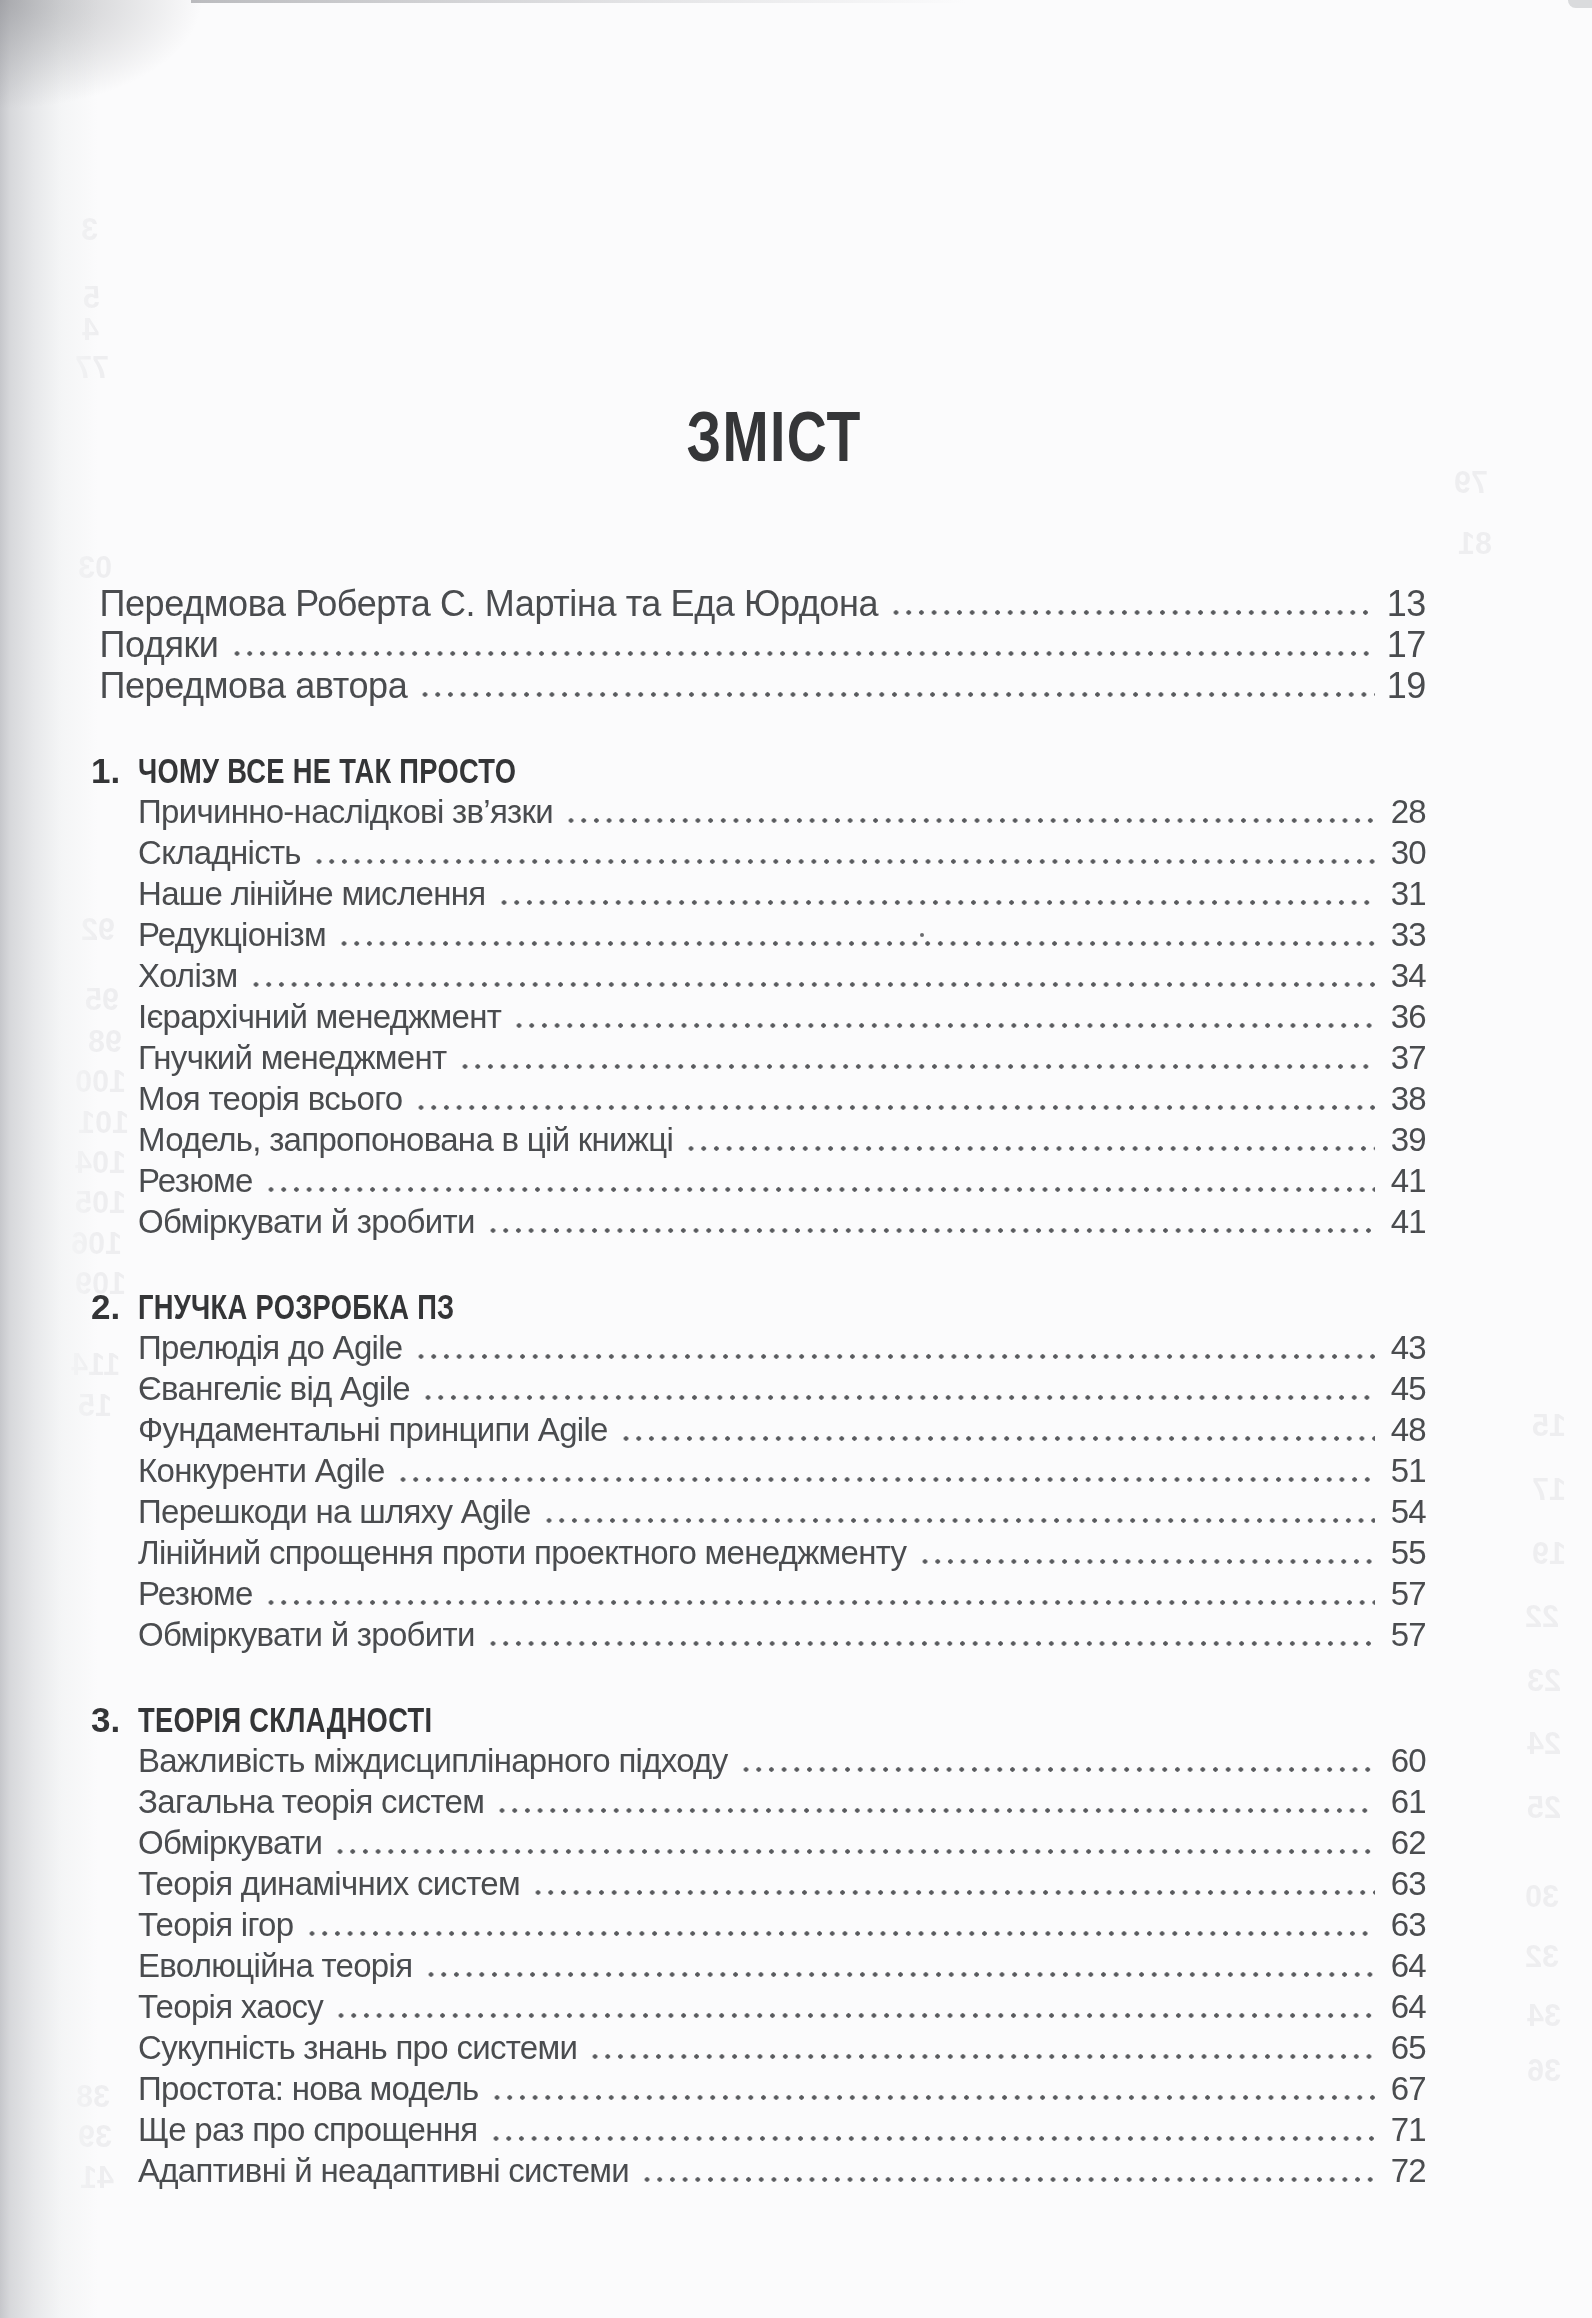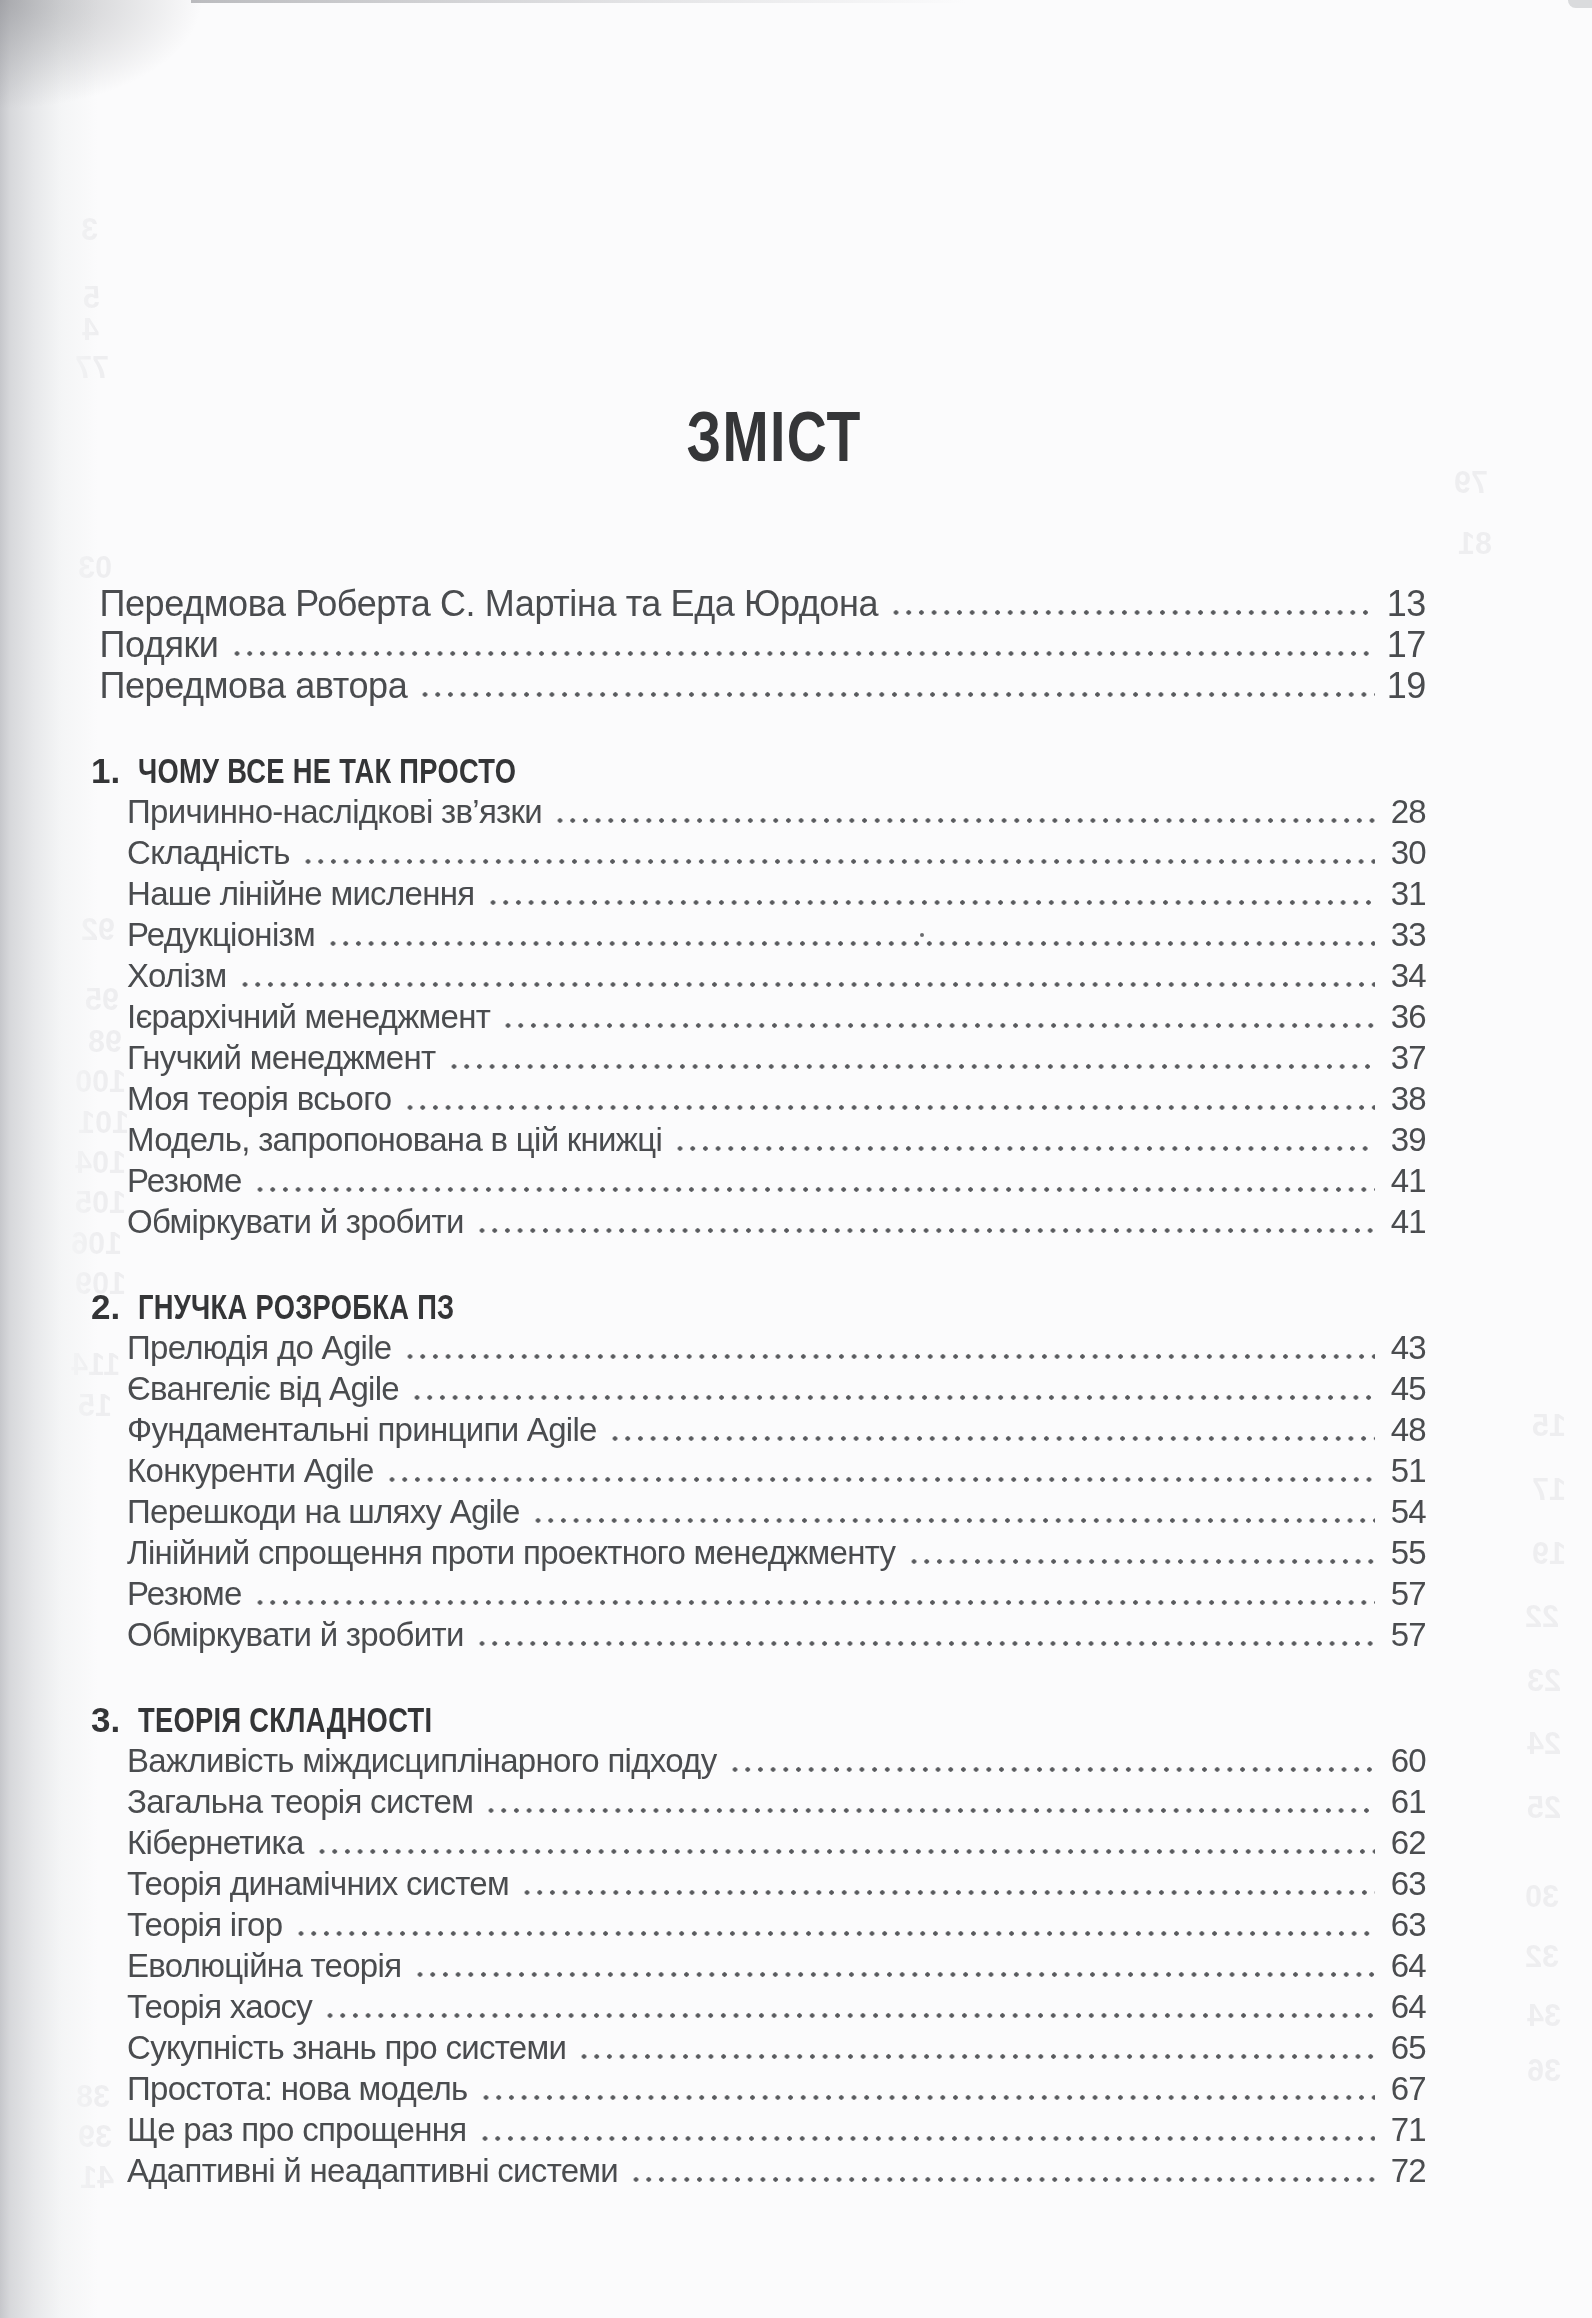--- a/index.html
+++ b/index.html
@@ -100,21 +100,21 @@
     display: flex;
     align-items: baseline;
     height: 41px;
     line-height: 41px;
     font-size: 35px;
     font-weight: bold;
     color: #343537;
   }
   .chap-num { width: 47px; flex: 0 0 47px; }
   .chap-title { display: inline-block; transform: scaleX(0.78); transform-origin: 0 50%; white-space: nowrap; letter-spacing: 0.4px; }
-  .chap-items .row { margin-left: 36px; }
+  .chap-items .row { margin-left: 47px; }
 </style>
 </head>
 <body>
 
 <div class="sheet">
   <div class="ghost-layer" id="ghost-layer">
       <span class="ghost" style="left: 81px; top: 212px;">3</span>
       <span class="ghost" style="left: 83px; top: 280px;">5</span>
       <span class="ghost" style="left: 82px; top: 312px;">4</span>
       <span class="ghost" style="left: 75px; top: 350px;">77</span>
@@ -317,21 +317,21 @@
     <span class="pnum">60</span>
   </div>
 
   <div class="row">
     <span class="label">Загальна теорія систем</span>
     <span class="dots"></span>
     <span class="pnum">61</span>
   </div>
 
   <div class="row">
-    <span class="label">Кібернетика</span>
+    <span class="label">Обміркувати</span>
     <span class="dots"></span>
     <span class="pnum">62</span>
   </div>
 
   <div class="row">
     <span class="label">Теорія динамічних систем</span>
     <span class="dots"></span>
     <span class="pnum">63</span>
   </div>
 

